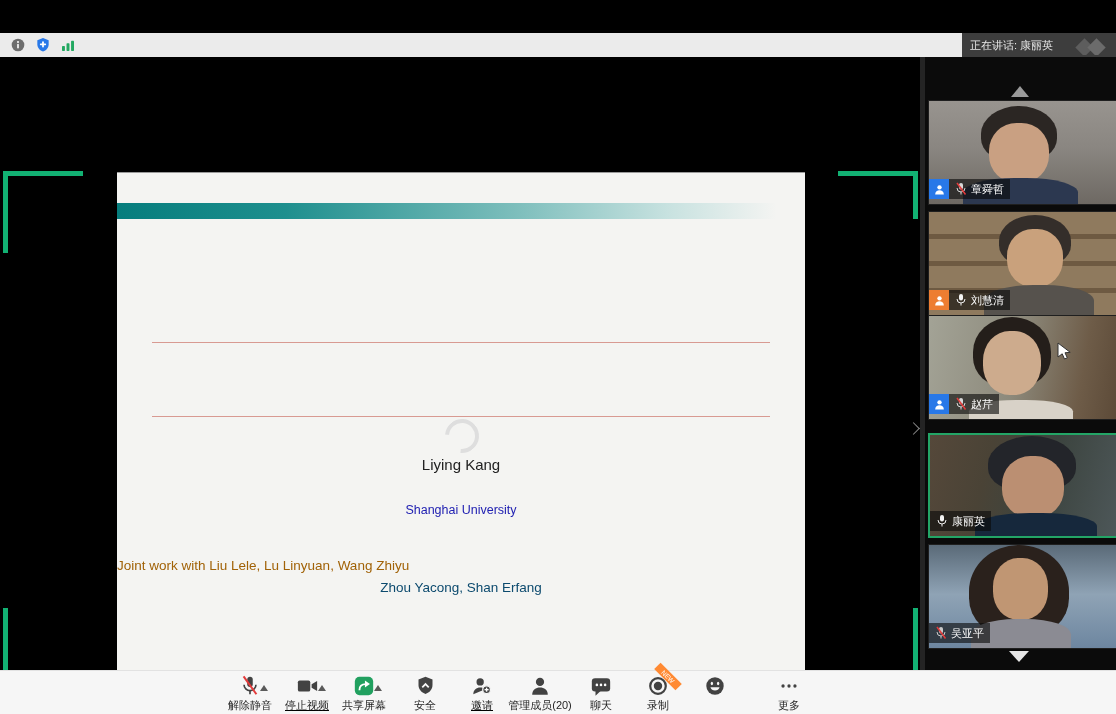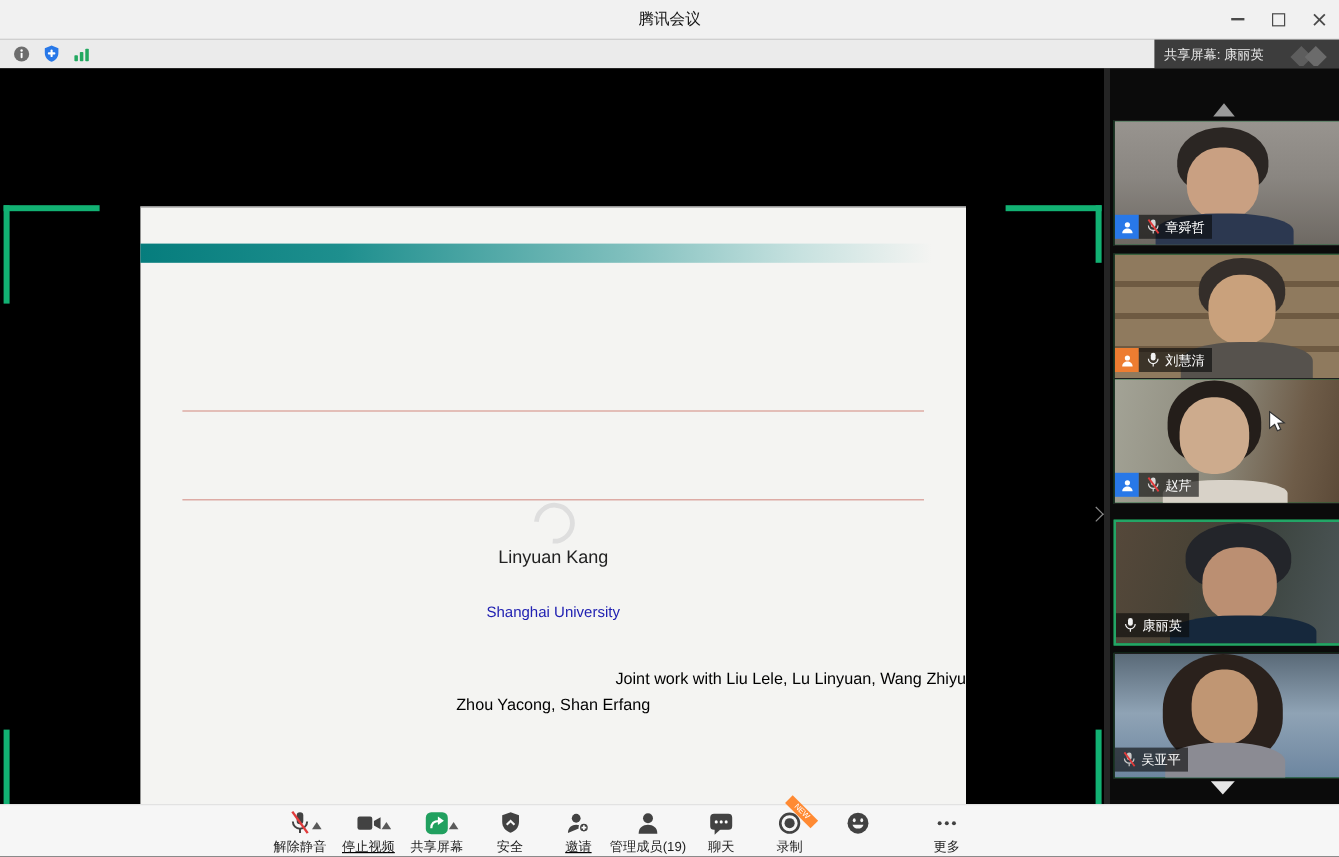--- a/index.html
+++ b/index.html
@@ -40,22 +40,22 @@
       background:linear-gradient(90deg,#067d7d 0%,#1e8f8e 25%,#7fbfbd 60%,#c8e2e0 82%,rgba(244,244,242,0) 98%);}
   .rule{position:absolute;left:35px;width:618px;height:1px;background:#d89a92;}
   .rule1{top:169px;}.rule2{top:243px;}
   .slide-title{position:absolute;left:0;top:186px;width:100%;text-align:center;
                font-size:17.5px;color:#1d1d1d;letter-spacing:.2px;}
   .slide-title .var{font-style:italic;font-family:"DejaVu Serif",serif;}
   .spinner{position:absolute;left:328px;top:246px;width:26px;height:26px;border-radius:50%;
            border:4px solid #dedede;border-left-color:transparent;transform:rotate(-40deg);}
   .author{position:absolute;left:0;top:283px;width:100%;text-align:center;font-size:15px;color:#222;}
   .affil{position:absolute;left:0;top:330px;width:100%;text-align:center;font-size:12.5px;color:#2121b2;}
-  .joint1{position:absolute;left:0;top:385px;width:100%;text-align:right;font-size:13.5px;color:#000000;}
-  .joint2{position:absolute;left:0;top:407px;width:100%;text-align:center;font-size:13.5px;color:#000000;}
+  .joint1{position:absolute;left:0;top:385px;width:100%;text-align:left;font-size:13.5px;color:#a16207;}
+  .joint2{position:absolute;left:0;top:407px;width:100%;text-align:center;font-size:13.5px;color:#0c4a6e;}
 
   
   .sidebar{position:absolute;left:925px;top:57px;width:191px;height:613px;background:#0b0b0b;}
   .arrow-up{position:absolute;left:86px;top:29px;width:0;height:0;cursor:pointer;
             border-left:9px solid transparent;border-right:9px solid transparent;border-bottom:11px solid #9a9a9a;}
   .arrow-down{position:absolute;left:84px;top:594px;width:0;height:0;cursor:pointer;
             border-left:10px solid transparent;border-right:10px solid transparent;border-top:11px solid #e6e6e6;}
   .thumb{position:absolute;left:3px;width:194px;height:105px;overflow:hidden;cursor:pointer;
          box-sizing:border-box;border:1px solid #1f1f1f;background:#15803d;}
   .t1{top:43px;}.t2{top:154px;}.t3{top:258px;}.t4{top:376px;border:2px solid #23a566;}.t5{top:487px;}
@@ -103,37 +103,20 @@
   .m0{left:222px;}.m1{left:279px;text-decoration:underline;}.m2{left:336px;}.m3{left:397px;}.m4{left:454px;text-decoration:underline;}
   .m5{left:504px;width:72px;}.m6{left:573px;}.m7{left:630px;}.m8{left:687px;gap:42px;}.m9{left:744px;align-items:flex-end;}
   .new-badge{position:absolute;right:-14px;top:-3px;background:#ff8a33;color:#fff;font-size:6.5px;
              width:30px;text-align:center;transform:rotate(45deg);line-height:9px;}
 </style>
 </head>
 <body>
 
 <div class="app">
 
-  <div class="titlebar">
-    <span class="title">腾讯会议</span>
-    <div class="win-controls">
-      <div class="wc">
-          <div class="min-glyph"></div>
-        </div>
-      <div class="wc">
-          <div class="max-glyph"></div>
-        </div>
-      <div class="wc">
-        <svg width="11" height="11" viewBox="0 0 11 11">
-            <line x1="1" y1="1" x2="10" y2="10" stroke="#4a4a4a" stroke-width="1.5"></line>
-            <line x1="10" y1="1" x2="1" y2="10" stroke="#4a4a4a" stroke-width="1.5"></line>
-          </svg>
-      </div>
-    </div>
-  </div>
 
   <div class="statusrow">
     <div class="st-icons">
       <span>
         <svg width="16" height="16" viewBox="0 0 24 24">
             <circle cx="12" cy="12" r="9.5" fill="#6d6d6d"></circle>
             <circle cx="12" cy="7.6" r="1.5" fill="#fff"></circle>
             <rect x="10.8" y="10.3" width="2.4" height="7" rx="1.2" fill="#fff"></rect>
           </svg>
       </span>
@@ -148,21 +131,21 @@
         <svg width="16" height="16" viewBox="0 0 24 24">
             <rect x="3" y="13.5" width="4.4" height="7.5" rx="1" fill="#22a860"></rect>
             <rect x="9.8" y="9.5" width="4.4" height="11.5" rx="1" fill="#22a860"></rect>
             <rect x="16.6" y="5.5" width="4.4" height="15.5" rx="1" fill="#22a860"></rect>
           </svg>
       </span>
     </div>
   </div>
 
   <div class="speaking-bar">
-    <span class="txt">共享屏幕: 康丽英</span>
+    <span class="txt">正在讲话: 康丽英</span>
     <div class="logo-diamonds">
         <i></i>
         <i></i>
       </div>
   </div>
 
   <div class="share-area">
 
     <div class="bracket" style="left:3px;top:114px;width:80px;height:5px;"></div>
     <div class="bracket" style="left:3px;top:114px;width:5px;height:82px;"></div>
@@ -171,21 +154,21 @@
     <div class="bracket" style="left:3px;top:551px;width:5px;height:82px;"></div>
     <div class="bracket" style="left:3px;top:628px;width:80px;height:5px;"></div>
     <div class="bracket" style="left:913px;top:551px;width:5px;height:82px;"></div>
     <div class="bracket" style="left:838px;top:628px;width:80px;height:5px;"></div>
 
     <div class="slide">
       <div class="slide-topbar"></div>
       <div class="rule rule1"></div>
       <div class="rule rule2"></div>
       <div class="spinner"></div>
-      <div class="author">Linyuan Kang</div>
+      <div class="author">Liying Kang</div>
       <div class="affil">Shanghai University</div>
       <div class="joint1">Joint work with Liu Lele, Lu Linyuan, Wang Zhiyu</div>
       <div class="joint2">Zhou Yacong, Shan Erfang</div>
     </div>
 
     <div class="chev"></div>
   </div>
 
   <div class="divider"></div>
 
@@ -365,21 +348,21 @@
       <div class="lbl">邀请</div>
     </div>
 
     <div class="tb-item m5">
       <div class="ic">
           <svg width="22" height="22" viewBox="0 0 24 24">
             <circle cx="12" cy="7.5" r="4.5" fill="#424242"></circle>
             <path d="M3.5 21.5c0-5.5 4-8 8.5-8s8.5 2.5 8.5 8z" fill="#424242"></path>
           </svg>
         </div>
-      <div class="lbl">管理成员(19)</div>
+      <div class="lbl">管理成员(20)</div>
     </div>
 
     <div class="tb-item m6">
       <div class="ic">
           <svg width="22" height="22" viewBox="0 0 24 24">
             <rect x="2" y="3.5" width="20" height="14.5" rx="3.5" fill="#424242"></rect>
             <polygon points="6,17 6,22.5 11.5,17.5" fill="#424242"></polygon>
             <circle cx="7.5" cy="10.8" r="1.4" fill="#fff"></circle>
             <circle cx="12" cy="10.8" r="1.4" fill="#fff"></circle>
             <circle cx="16.5" cy="10.8" r="1.4" fill="#fff"></circle>

